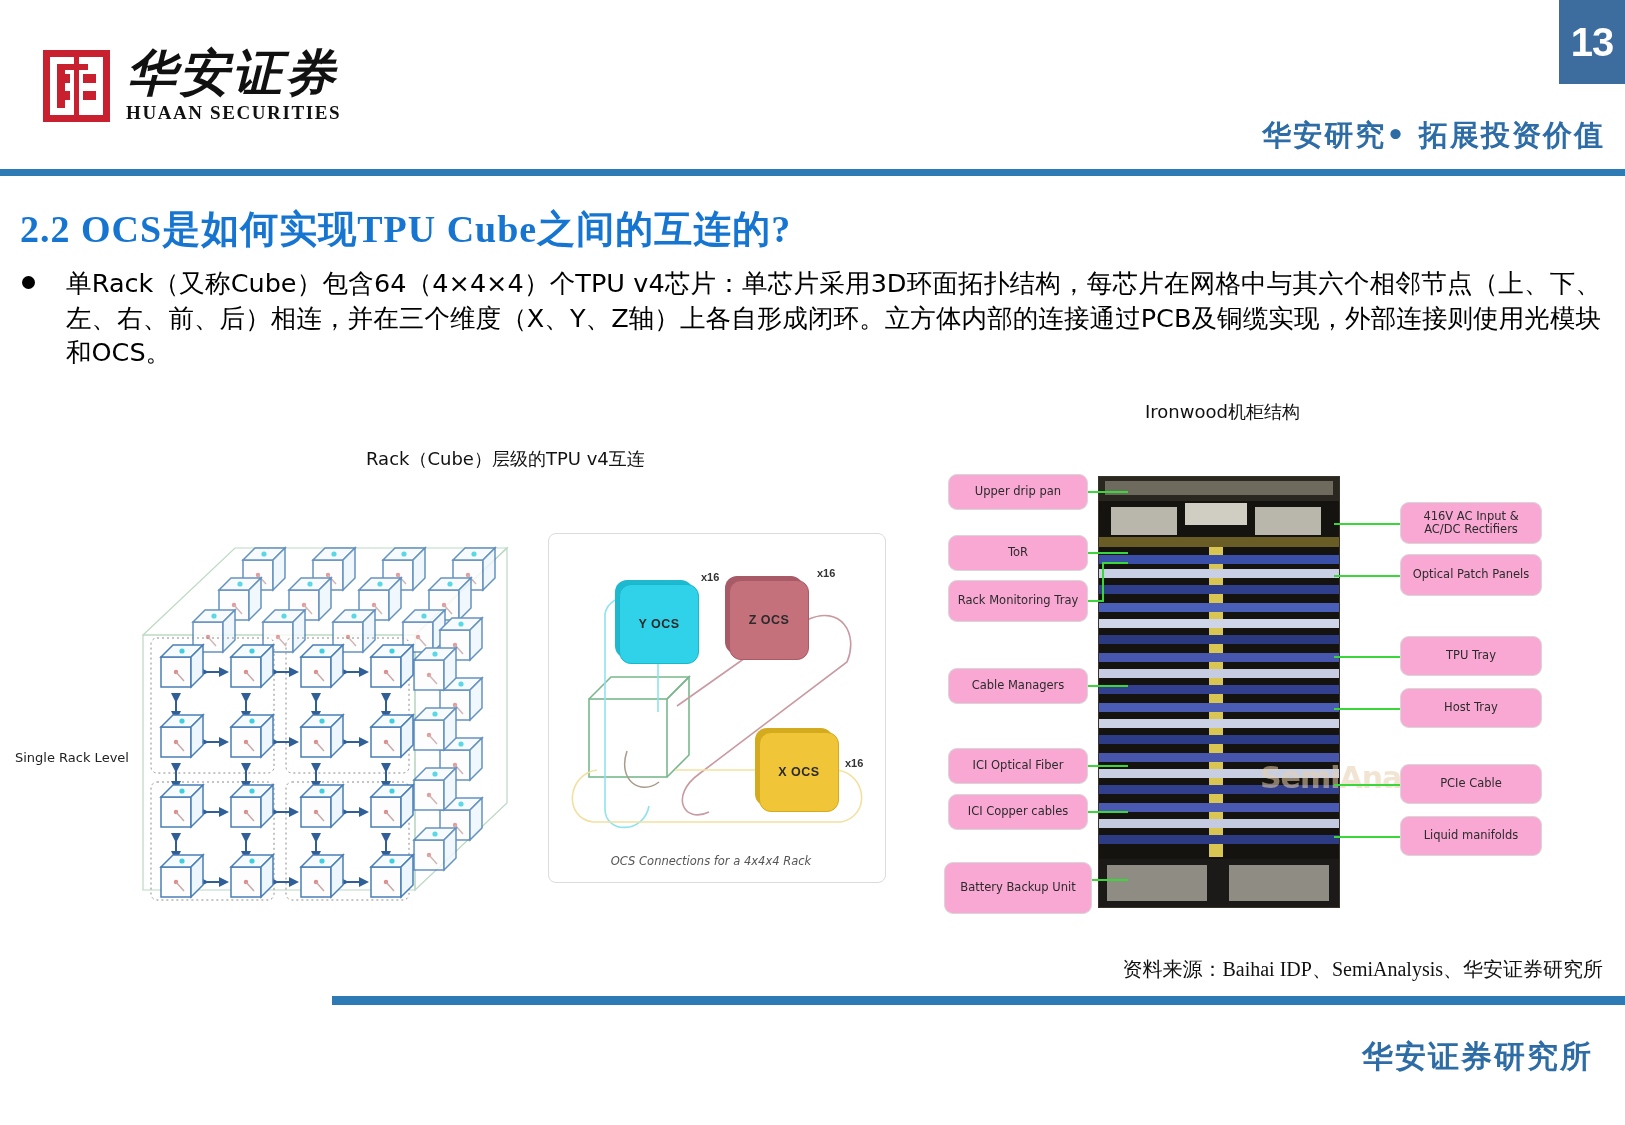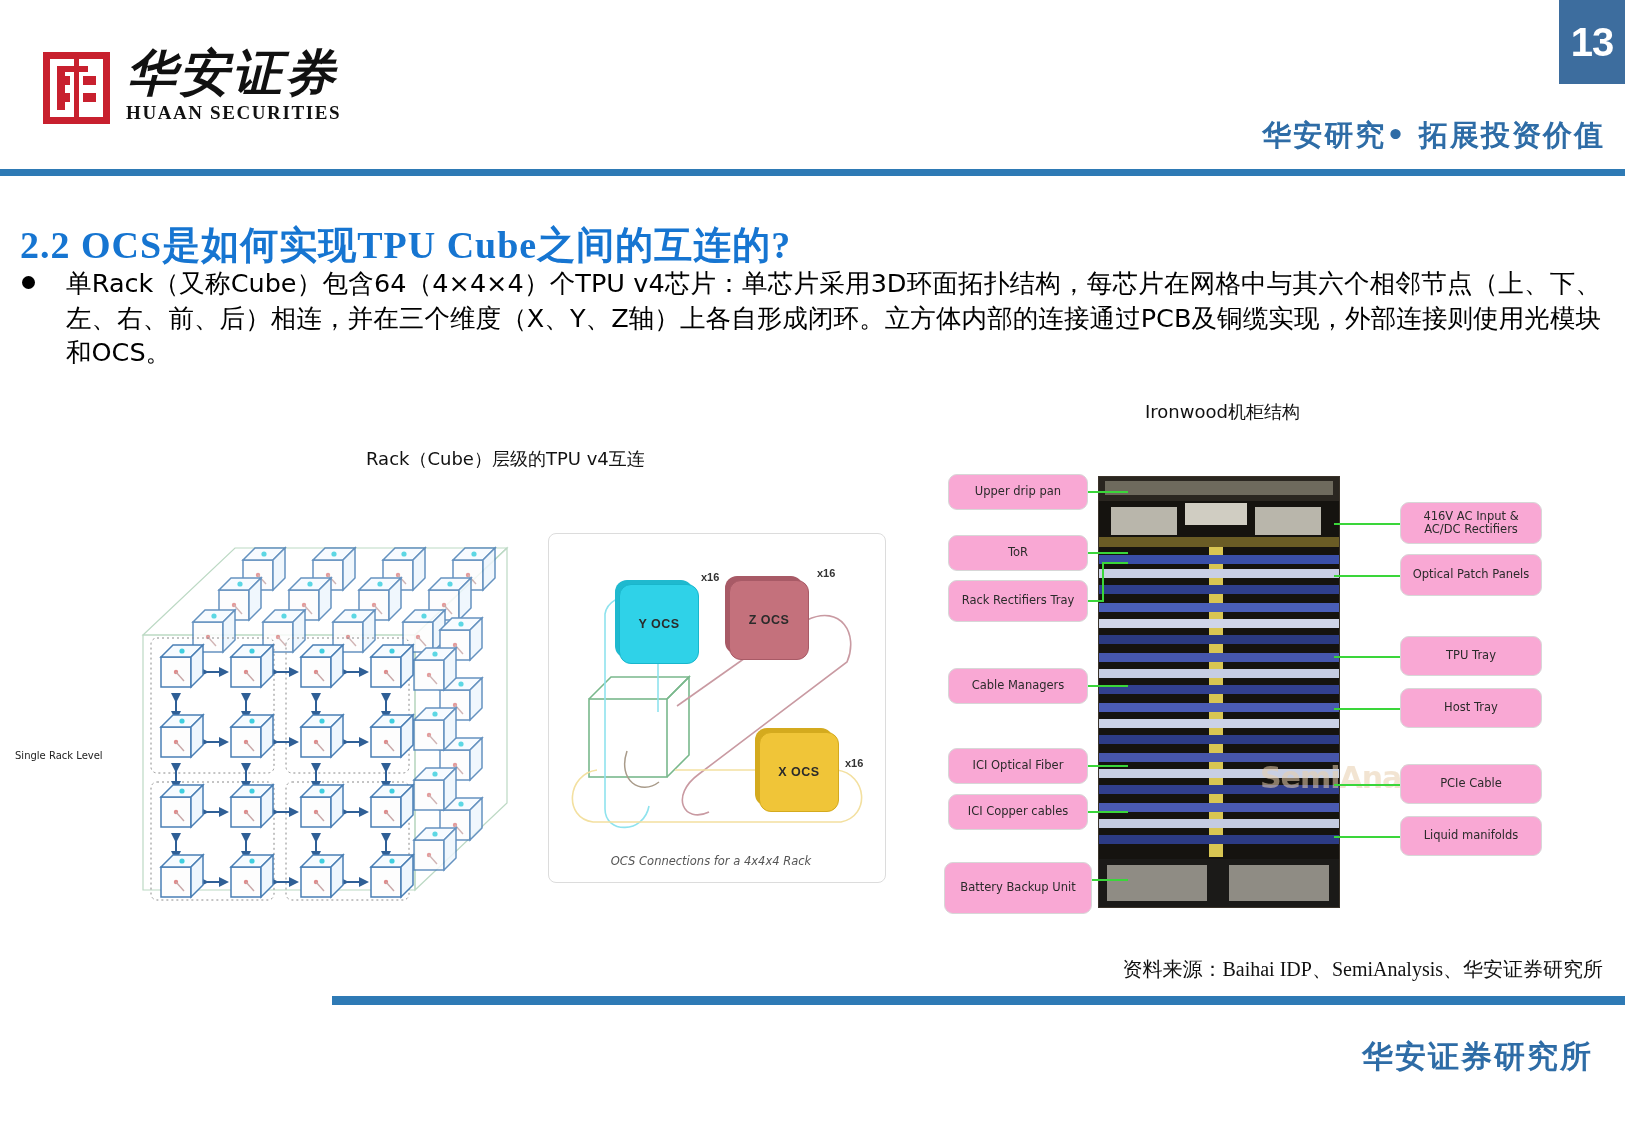--- a/index.html
+++ b/index.html
@@ -3,47 +3,47 @@
 <meta charset="utf-8">
 <style>
   html,body{margin:0;padding:0;background:#fff;}
   body{width:1625px;height:1125px;position:relative;overflow:hidden;
        font-family:"Liberation Sans","DejaVu Sans",sans-serif;color:#000;}
 
   
   .page-badge{position:absolute;right:0;top:0;width:66px;height:84px;background:#3d6d9e;
      color:#fff;font-size:40px;font-weight:bold;display:flex;align-items:center;
      justify-content:center;letter-spacing:-1px;}
-  .logo-wrap{position:absolute;left:43px;top:50px;display:flex;align-items:flex-end;gap:16px;}
+  .logo-wrap{position:absolute;left:43px;top:50px;display:flex;align-items:flex-start;gap:16px;}
   .logo-mark{width:67px;height:72px;background:#c8202e;position:relative;flex:none;}
   .logo-mark .lm{position:absolute;background:#fff;}
   .logo-word{display:flex;flex-direction:column;}
   .logo-cn{font-family:"Liberation Serif","DejaVu Serif",serif;font-size:50px;font-weight:bold;
      font-style:italic;line-height:.95;letter-spacing:3px;color:#111;}
   .logo-en{font-family:"Liberation Serif","DejaVu Serif",serif;font-size:19px;font-weight:bold;
      letter-spacing:1.6px;color:#111;margin-top:4px;}
   .brand-tag{position:absolute;right:20px;top:116px;font-size:29px;font-weight:bold;color:#2e6ca6;
      letter-spacing:2px;font-family:"DejaVu Sans",sans-serif;}
   .header-rule{position:absolute;left:0;right:0;top:169px;height:7px;background:#2e7ab5;}
 
   
   .slide-title{position:absolute;left:20px;top:204px;font-size:38px;font-weight:bold;color:#1675d1;
-     font-family:"Liberation Serif","DejaVu Serif",serif;letter-spacing:1px;white-space:nowrap;margin-top:16px;}
+     font-family:"Liberation Serif","DejaVu Serif",serif;letter-spacing:1px;white-space:nowrap;}
   .bullet-dot{position:absolute;left:22px;top:276px;width:13px;height:13px;border-radius:50%;background:#000;}
   .bullet-text{position:absolute;left:66px;top:266px;width:1535px;font-size:25.5px;line-height:1.36;
      color:#000;font-family:"DejaVu Sans",sans-serif;text-align:justify;}
 
   
   .cap{position:absolute;font-size:18px;color:#111;font-family:"DejaVu Sans",sans-serif;white-space:nowrap;}
   .cap-left{left:366px;top:447px;}
   .cap-right{left:1145px;top:400px;}
 
   
   .fig-left{position:absolute;left:10px;top:490px;width:500px;height:420px;}
-  .fig-left .srl{position:absolute;left:5px;top:260px;font-size:10px;color:#222;
+  .fig-left .srl{position:absolute;left:5px;top:260px;font-size:13px;color:#222;
      font-family:"DejaVu Sans",sans-serif;}
 
   
   .fig-mid{position:absolute;left:548px;top:533px;width:336px;height:348px;
      border:1px solid #dcdcdc;border-radius:8px;background:#fff;}
   .ocs-caption{position:absolute;left:0;right:12px;bottom:14px;text-align:center;font-size:11.5px;
      color:#555;font-family:"DejaVu Sans",sans-serif;font-style:italic;}
   .ocs-box{position:absolute;border-radius:12px;display:flex;align-items:center;justify-content:center;
      font-size:12.5px;font-weight:bold;color:#2b2b2b;letter-spacing:.5px;}
   .ocs-y{left:70px;top:50px;width:78px;height:78px;background:#2fd2e8;border:1px solid #19b6cc;}
@@ -276,21 +276,21 @@
   </div>
 
   <div class="wm">SemiAnalysis</div>
 
   <div class="pill" style="left:18px;top:14px;width:140px;height:36px;">Upper drip pan</div>
   <div class="lead" style="left:158px;top:31px;width:40px;"></div>
 
   <div class="pill" style="left:18px;top:75px;width:140px;height:36px;">ToR</div>
   <div class="lead" style="left:158px;top:92px;width:40px;"></div>
 
-  <div class="pill" style="left:18px;top:120px;width:140px;height:42px;">Rack Rectifiers Tray</div>
+  <div class="pill" style="left:18px;top:120px;width:140px;height:42px;">Rack Monitoring Tray</div>
   <div class="lead" style="left:158px;top:140px;width:16px;"></div>
   <div class="lead-v" style="left:172px;top:102px;height:40px;"></div>
   <div class="lead" style="left:172px;top:102px;width:26px;"></div>
 
   <div class="pill" style="left:18px;top:208px;width:140px;height:36px;">Cable Managers</div>
   <div class="lead" style="left:158px;top:225px;width:40px;"></div>
 
   <div class="pill" style="left:18px;top:288px;width:140px;height:36px;">ICI Optical Fiber</div>
   <div class="lead" style="left:158px;top:305px;width:40px;"></div>
 

